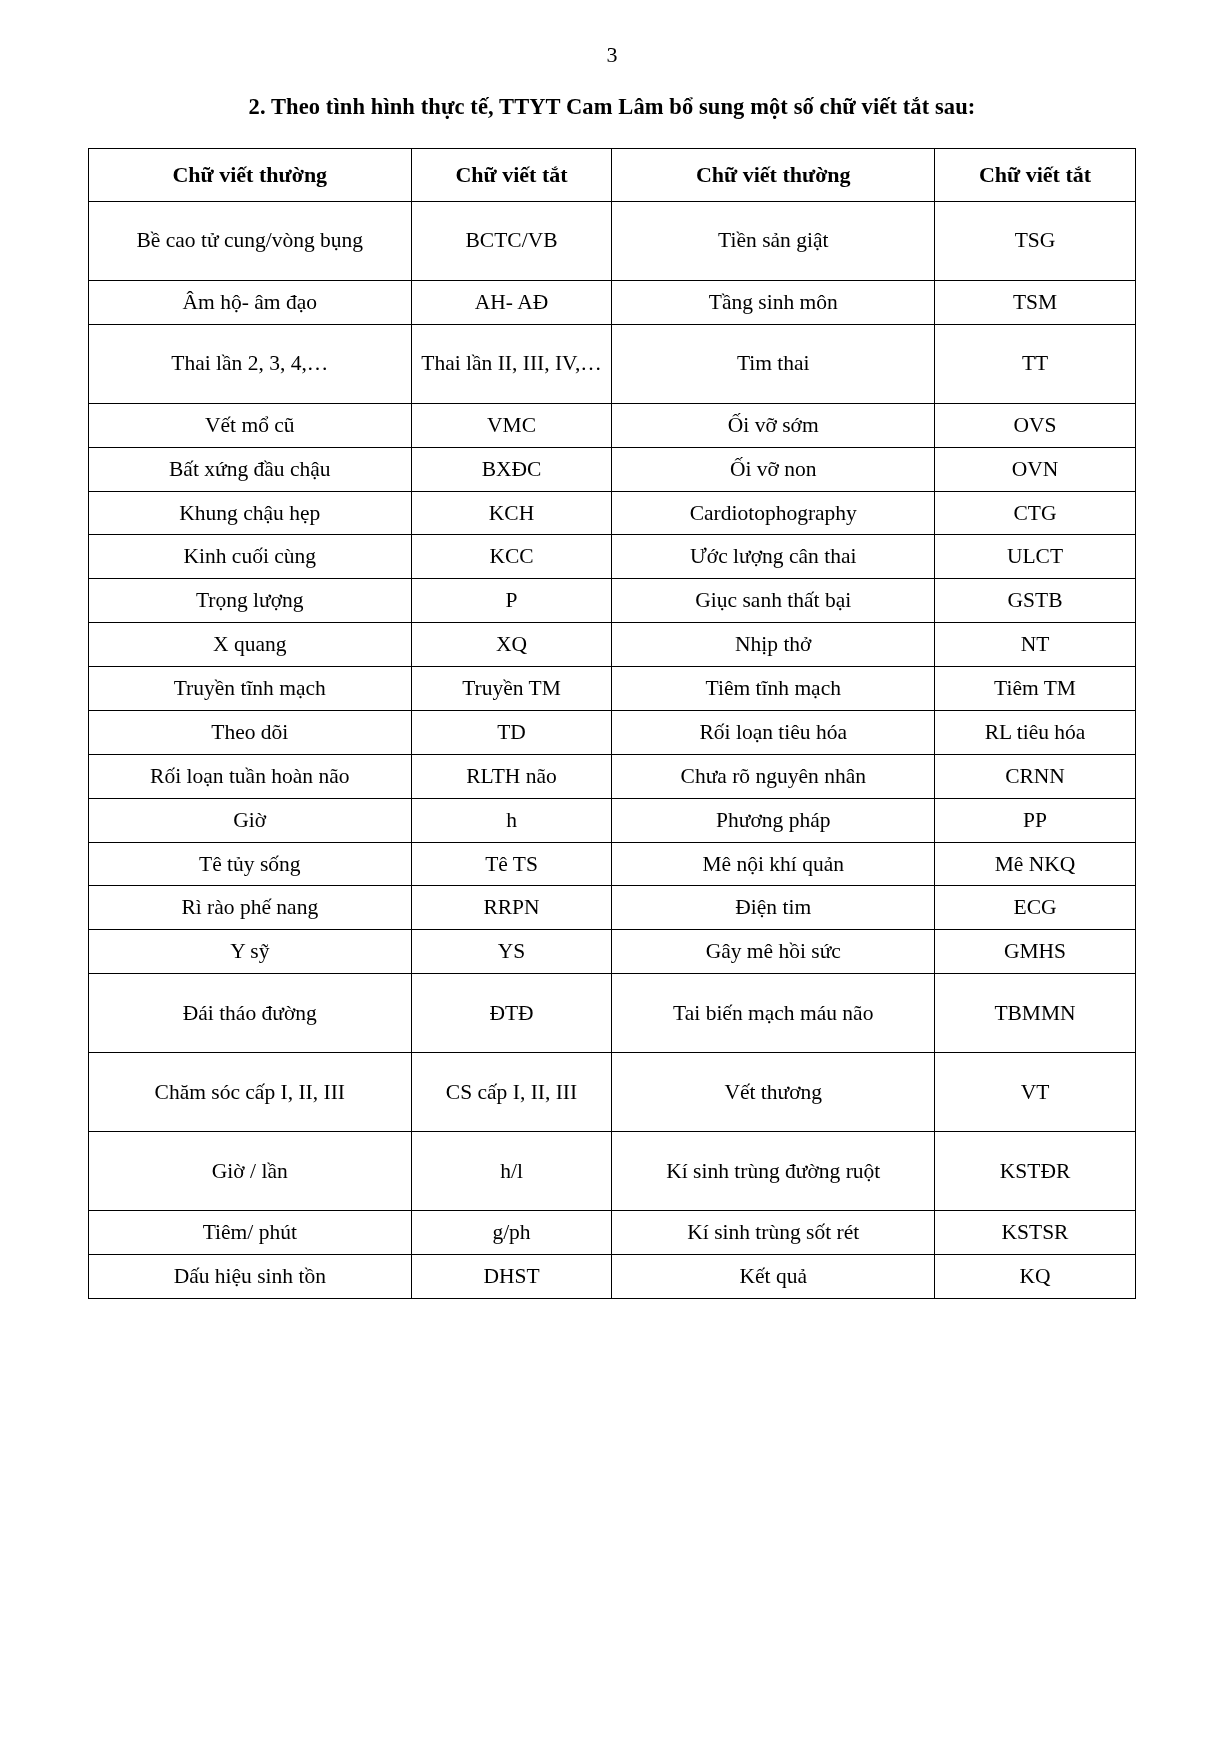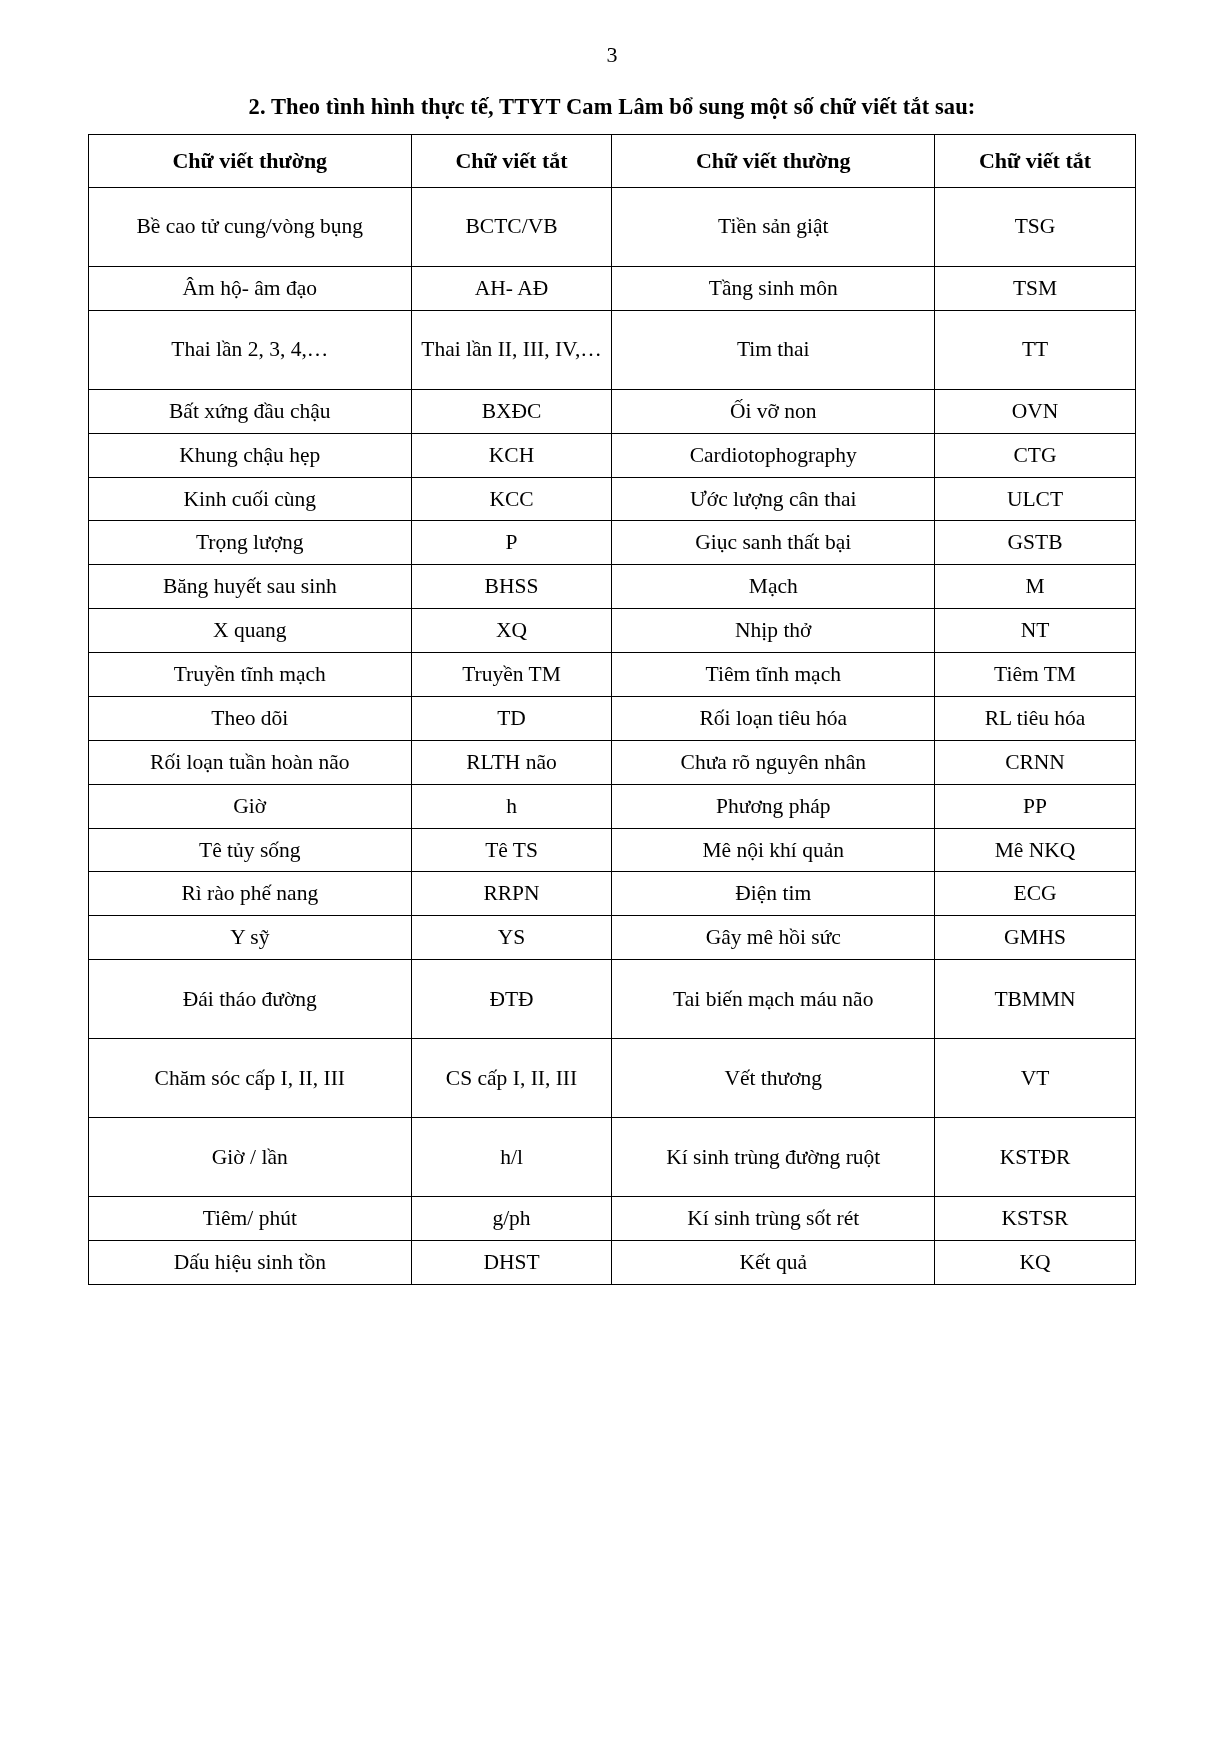--- a/index.html
+++ b/index.html
@@ -24,21 +24,21 @@
     text-align: center;
     font-size: 22px;
     line-height: 1.2;
     margin: 12px 0 26px 0;
     font-family: "Liberation Serif", serif;
   }
   .section-heading {
     font-size: 22.5px;
     font-weight: bold;
     text-align: center;
-    margin: 0 0 14px 0;
+    margin: 0 0 28px 0;
     letter-spacing: 0.1px;
   }
   table.abbrev-table {
     border-collapse: collapse;
     width: 1048px;
     table-layout: fixed;
     margin: 0 auto;
   }
   table.abbrev-table td,
   table.abbrev-table th {
@@ -99,20 +99,26 @@
           <td>Tầng sinh môn</td>
           <td>TSM</td>
         </tr>
         <tr>
           <td class="tall">Thai lần 2, 3, 4,…</td>
           <td class="tall">Thai lần II, III, IV,…</td>
           <td class="tall">Tim thai</td>
           <td class="tall">TT</td>
         </tr>
         <tr>
+          <td>Vết mổ cũ</td>
+          <td>VMC</td>
+          <td>Ối vỡ sớm</td>
+          <td>OVS</td>
+        </tr>
+        <tr>
           <td>Bất xứng đầu chậu</td>
           <td>BXĐC</td>
           <td>Ối vỡ non</td>
           <td>OVN</td>
         </tr>
         <tr>
           <td>Khung chậu hẹp</td>
           <td>KCH</td>
           <td>Cardiotophography</td>
           <td>CTG</td>
@@ -123,26 +129,20 @@
           <td>Ước lượng cân thai</td>
           <td>ULCT</td>
         </tr>
         <tr>
           <td>Trọng lượng</td>
           <td>P</td>
           <td>Giục sanh thất bại</td>
           <td>GSTB</td>
         </tr>
         <tr>
-          <td>Băng huyết sau sinh</td>
-          <td>BHSS</td>
-          <td>Mạch</td>
-          <td>M</td>
-        </tr>
-        <tr>
           <td>X quang</td>
           <td>XQ</td>
           <td>Nhịp thở</td>
           <td>NT</td>
         </tr>
         <tr>
           <td>Truyền tĩnh mạch</td>
           <td>Truyền TM</td>
           <td>Tiêm tĩnh mạch</td>
           <td>Tiêm TM</td>

